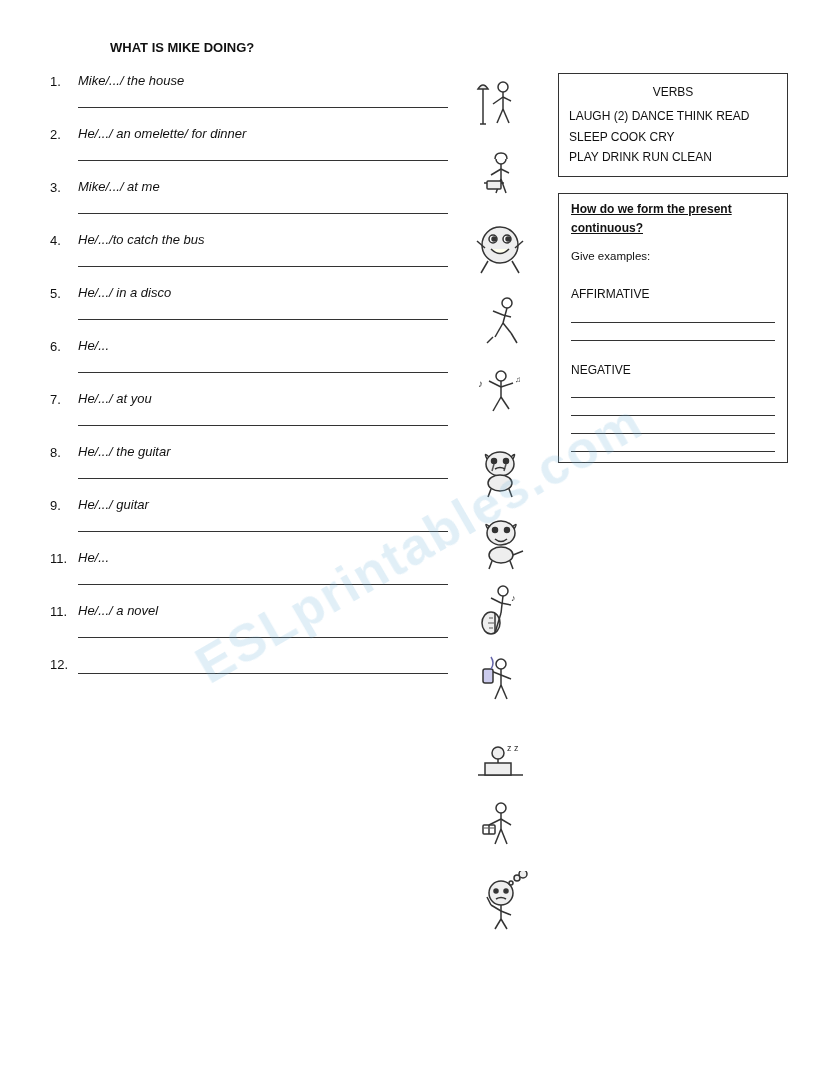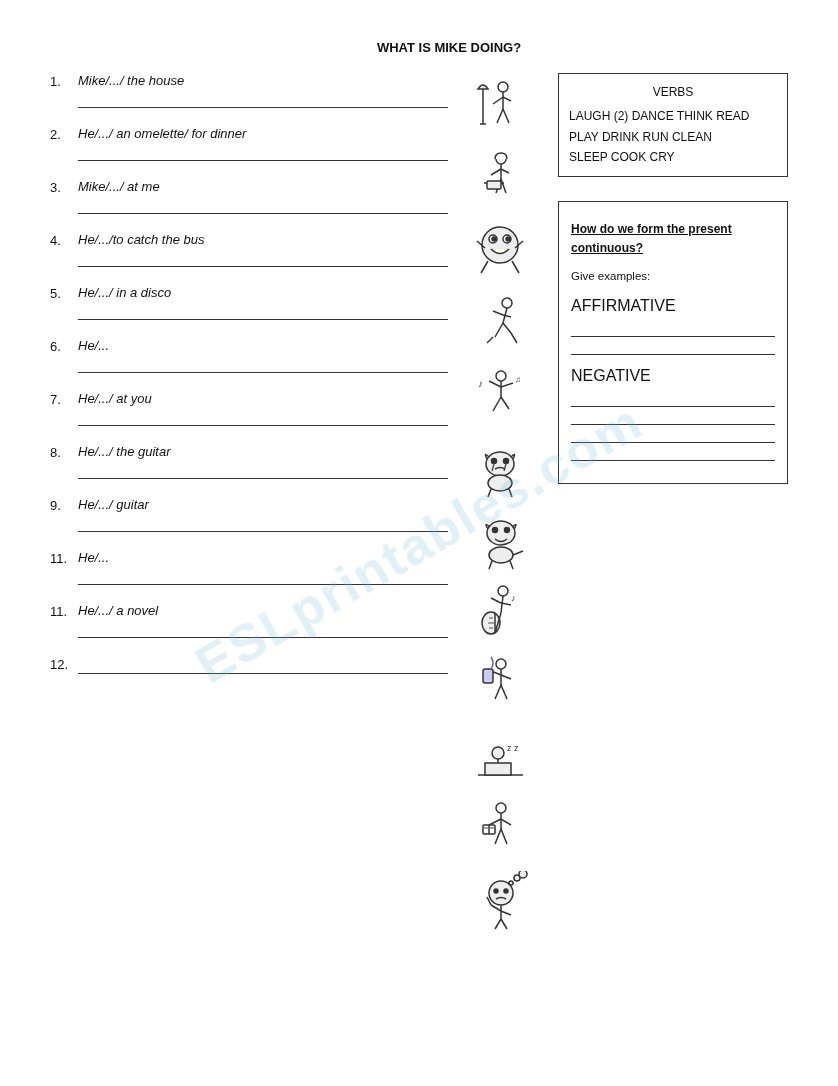--- a/index.html
+++ b/index.html
@@ -10,21 +10,20 @@
       color: #111;
       width: 838px;
       min-height: 1086px;
       padding: 40px 50px;
     }
     .page-title {
       font-weight: bold;
       font-size: 13px;
       margin-bottom: 18px;
       margin-left: 60px;
-      text-align: center;
     }
     .main-layout {
       display: flex;
       gap: 20px;
       align-items: flex-start;
     }
     .left-section {
       flex: 1;
       min-width: 0;
     }
@@ -51,21 +50,21 @@
       width: 100%;
       height: 16px;
       display: block;
       margin-top: 2px;
     }
     .right-section {
       width: 230px;
       flex-shrink: 0;
       display: flex;
       flex-direction: column;
-      gap: 24px;
+      gap: 16px;
     }
     .illustrations-col {
       width: 70px;
       flex-shrink: 0;
       display: flex;
       flex-direction: column;
       gap: 0px;
     }
     .illus-box {
       width: 65px;
@@ -85,33 +84,33 @@
       font-size: 12px;
       line-height: 1.7;
     }
     .verbs-title {
       text-align: center;
       font-size: 12px;
       margin-bottom: 4px;
     }
     .grammar-box {
       border: 1px solid #333;
-      padding: 18px 12px;
+      padding: 6px 12px;
       font-size: 12px;
       line-height: 1.6;
     }
     .grammar-title {
       font-weight: bold;
       text-decoration: underline;
       font-size: 12px;
       margin-bottom: 8px;
     }
     .grammar-section-label {
-      font-size: 16px;
-      margin-top: 8px;
+      font-size: 12px;
+      margin-top: 20px;
       margin-bottom: 4px;
     }
     .grammar-line {
       border-bottom: 1px solid #333;
       height: 14px;
       width: 100%;
       margin-bottom: 4px;
     }
     .give-examples {
       font-size: 11.5px;
@@ -426,22 +425,22 @@
         <circle cx="44" cy="7" r="3" fill="#eee"></circle>
         <circle cx="50" cy="3" r="4" fill="#eee"></circle>
       </svg>
     </div>
   </div>
 
   <div class="right-section">
     <div class="verbs-box">
       <div class="verbs-title">VERBS</div>
       <div>LAUGH (2)  DANCE  THINK READ</div>
+      <div>SLEEP      COOK      CRY</div>
       <div>PLAY   DRINK    RUN  CLEAN</div>
-      <div>SLEEP      COOK      CRY</div>
     </div>
 
     <div class="grammar-box">
       <div class="grammar-title">How do we form the present continuous?</div>
       <div class="give-examples">Give examples:</div>
       <div class="grammar-section-label">AFFIRMATIVE</div>
       <div class="grammar-line"></div>
       <div class="grammar-line"></div>
       <div class="grammar-section-label">NEGATIVE</div>
       <div class="grammar-line"></div>

